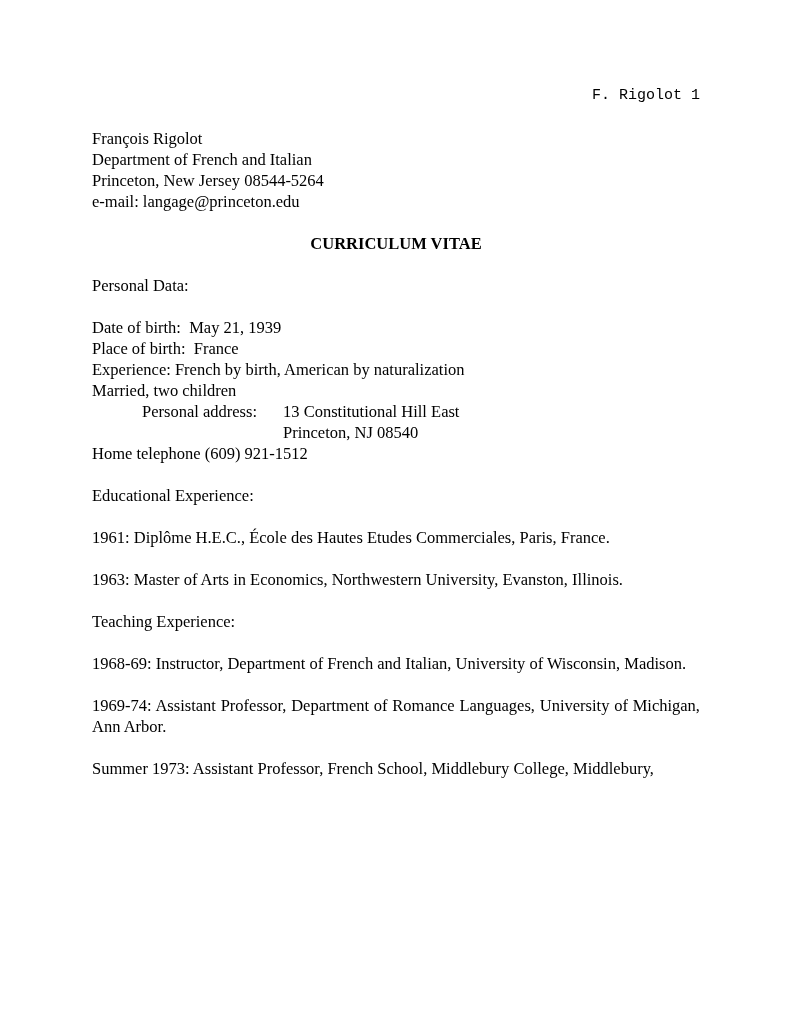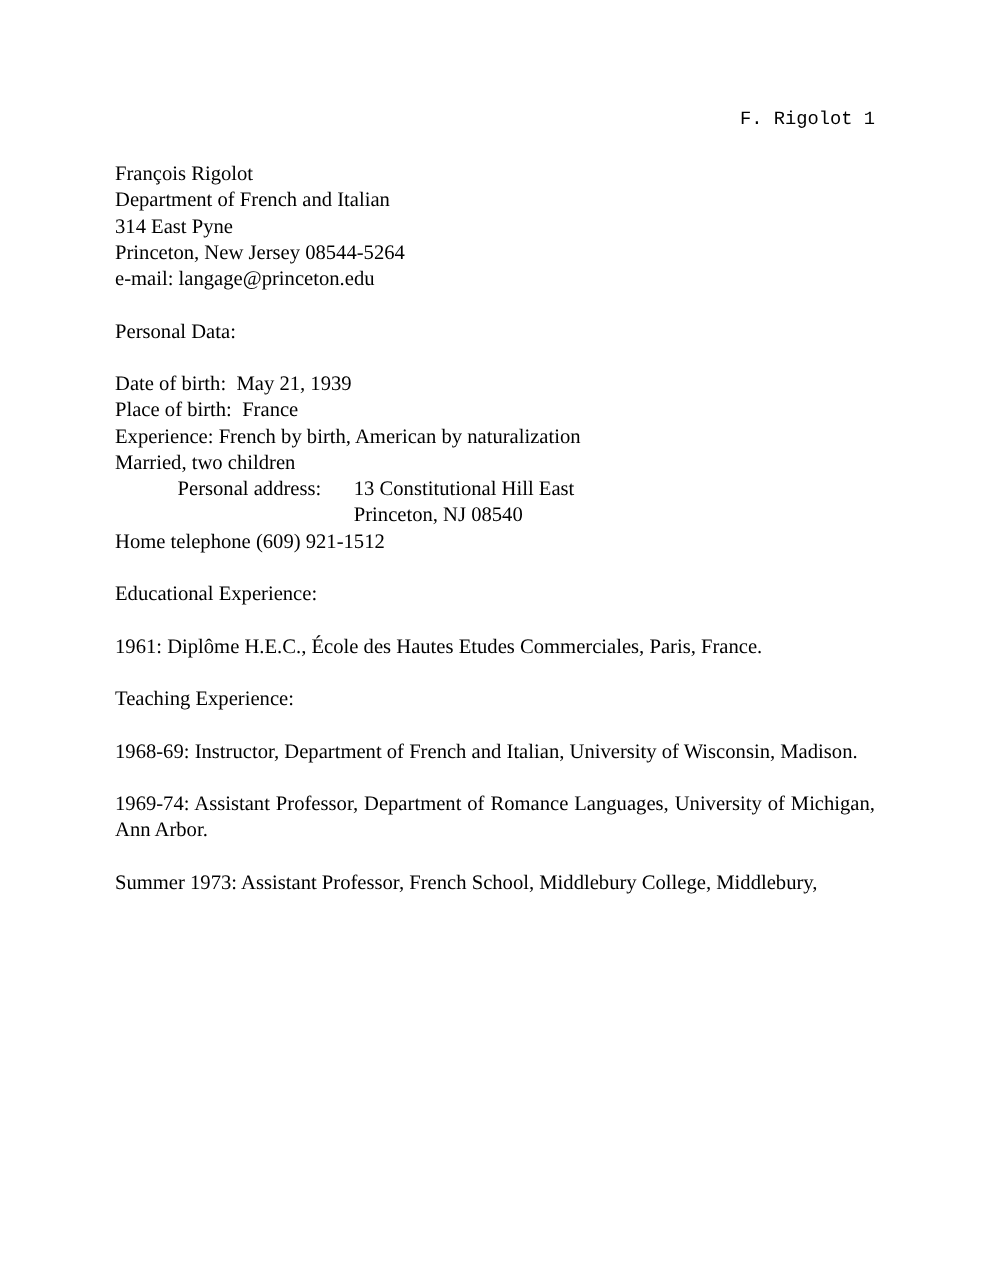--- a/index.html
+++ b/index.html
@@ -56,44 +56,45 @@
 
 <div class="page">
 
   <div class="header-row">
     <span>F. Rigolot 1</span>
   </div>
 
   <div class="block">
     <div class="line bold">François Rigolot</div>
     <div class="line">Department of French and Italian</div>
-    <div class="line">314 East Pyne</div>
     <div class="line">Princeton, New Jersey 08544-5264</div>
     <div class="line">e-mail: langage@princeton.edu</div>
   </div>
 
+  <div class="block title-line">CURRICULUM VITAE</div>
 
   <div class="block">
     <span class="bold">Personal Data</span><span>:</span>
   </div>
 
   <div class="block">
     <div class="line">Date of birth:  May 21, 1939</div>
     <div class="line">Place of birth:  France</div>
     <div class="line">Experience: French by birth, American by naturalization</div>
     <div class="line">Married, two children</div>
     <div class="line"><span class="tabcell">Personal address:</span><span>13 Constitutional Hill East</span></div>
     <div class="line indent191">Princeton, NJ 08540</div>
     <div class="line">Home telephone (609) 921-1512</div>
   </div>
 
   <div class="block bold">Educational Experience:</div>
 
   <div class="block line">1961: Diplôme H.E.C., École des Hautes Etudes Commerciales, Paris, France.</div>
 
+  <div class="block line">1963: Master of Arts in Economics, Northwestern University, Evanston, Illinois.</div>
 
 
   <div class="block bold">Teaching Experience:</div>
 
   <div class="block just">1968-69: Instructor, Department of French and Italian, University of Wisconsin, Madison.</div>
 
   <div class="block just">1969-74: Assistant Professor, Department of Romance Languages, University of Michigan, Ann Arbor.</div>
 
   <div class="block just">Summer 1973: Assistant Professor, French School, Middlebury College, Middlebury,</div>
 

